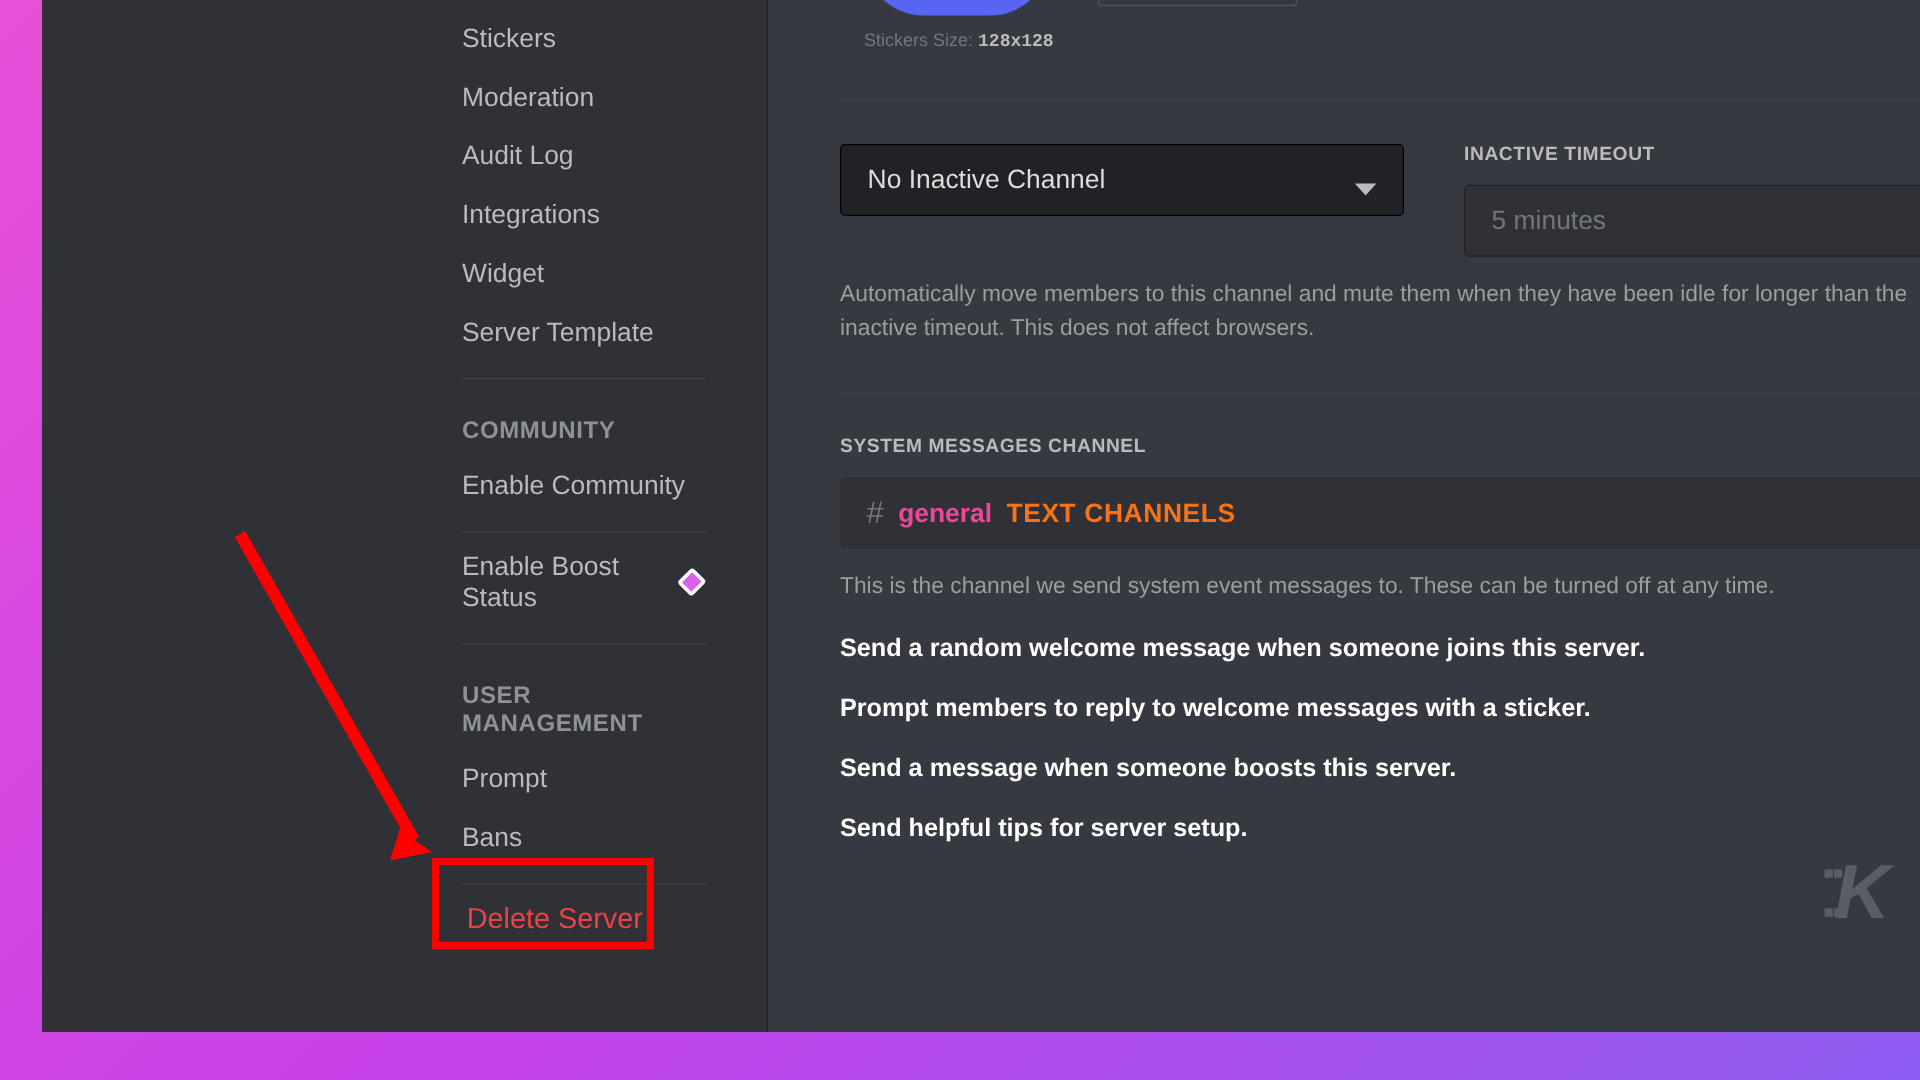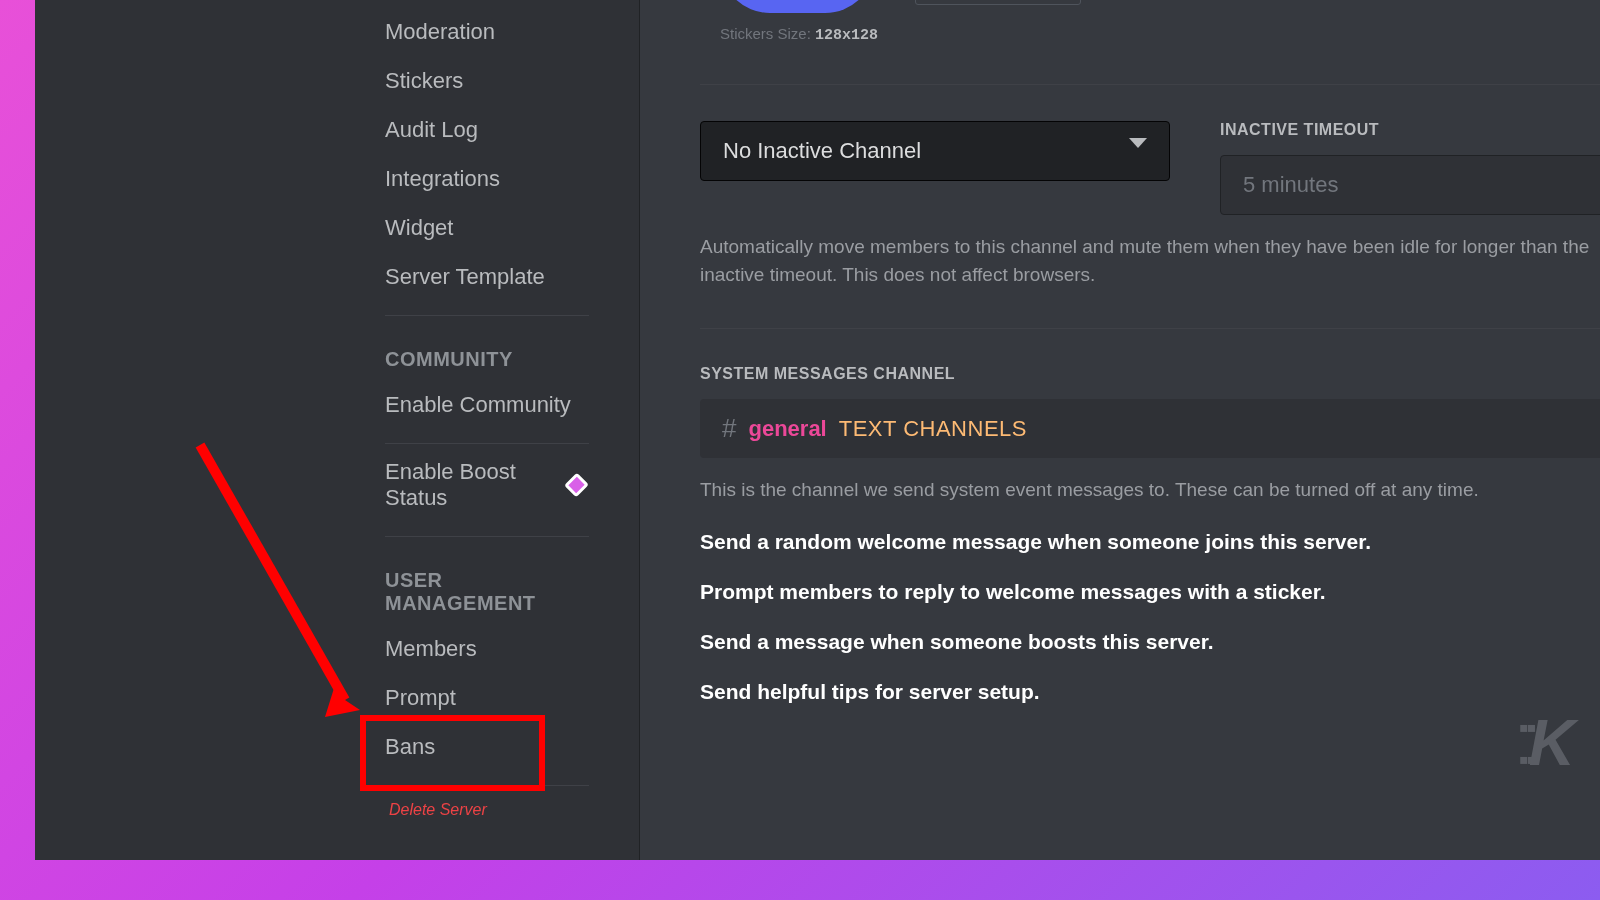--- a/index.html
+++ b/index.html
@@ -46,24 +46,23 @@
   text-transform:uppercase;
   padding:28px 10px 10px 10px;
 }
 .divider {
   height:1px;
   background:#3f4147;
   margin:14px 10px 4px 10px;
 }
 .delete-server {
   color:#ed4245;
-  font-size:16px;
+  font-size:24px;
   padding:11px 14px;
   cursor:pointer;
-  font-style:italic;
 }
 .highlight-box {
   position:absolute;
   left:325px; top:715px;
   width:185px; height:76px;
   border:6px solid #ff0000;
   pointer-events:none;
 }
 .arrow-svg {
   position:absolute;
@@ -132,21 +131,21 @@
   margin-bottom:16px;
 }
 .select {
   background:#202225;
   border:1px solid #040405;
   border-radius:4px;
   padding:16px 22px;
   color:#dcddde;
   font-size:22px;
   display:flex;
-  align-items:flex-start;
+  align-items:flex-end;
   justify-content:space-between;
   cursor:pointer;
 }
 .select.dim { color:#72767d; background:#2f3136; border-color:#202225; }
 .chevron {
   width:0; height:0;
   border-left:9px solid transparent;
   border-right:9px solid transparent;
   border-top:10px solid #b9bbbe;
 }
@@ -162,21 +161,21 @@
   padding:14px 22px;
   display:flex;
   align-items:center;
   gap:12px;
   font-size:22px;
   cursor:pointer;
   margin-bottom:18px;
 }
 .hash { color:#72767d; font-size:26px; font-weight:400; }
 .chan-name { color:#ec4899; font-weight:600; }
-.chan-cat { color:#fdba74; font-weight:400; letter-spacing:.5px; }
+.chan-cat { color:#f97316; font-weight:700; letter-spacing:.5px; }
 .toggle-row {
   color:#fff;
   font-size:21px;
   font-weight:600;
   margin:26px 0;
 }
 .watermark {
   position:absolute;
   right:60px; bottom:80px;
   color:#72767d;
@@ -194,37 +193,36 @@
   margin-right:-6px;
 }
 </style>
 </head>
 <body>
 
 <div class="window">
 
   <div class="sidebar">
     <div class="sidebar-inner">
+      <div class="nav-item">Stickers</div>
       <div class="nav-item">Moderation</div>
-      <div class="nav-item">Stickers</div>
       <div class="nav-item">Audit Log</div>
       <div class="nav-item">Integrations</div>
       <div class="nav-item">Widget</div>
       <div class="nav-item">Server Template</div>
       <div class="divider"></div>
       <div class="section-header">COMMUNITY</div>
       <div class="nav-item">Enable Community</div>
       <div class="divider"></div>
       <div class="nav-item">
         <span>Enable Boost Status</span>
         <span class="boost-badge"></span>
       </div>
       <div class="divider"></div>
       <div class="section-header">USER MANAGEMENT</div>
-      <div class="nav-item">Members</div>
       <div class="nav-item">Prompt</div>
       <div class="nav-item">Bans</div>
       <div class="divider"></div>
       <div class="delete-server">Delete Server</div>
     </div>
 
     <div class="highlight-box"></div>
     <svg class="arrow-svg" width="200" height="300">
       <line x1="15" y1="10" x2="160" y2="265" stroke="#ff0000" stroke-width="10"></line>
       <polygon points="160,265 175,275 140,282 150,250" fill="#ff0000"></polygon>

